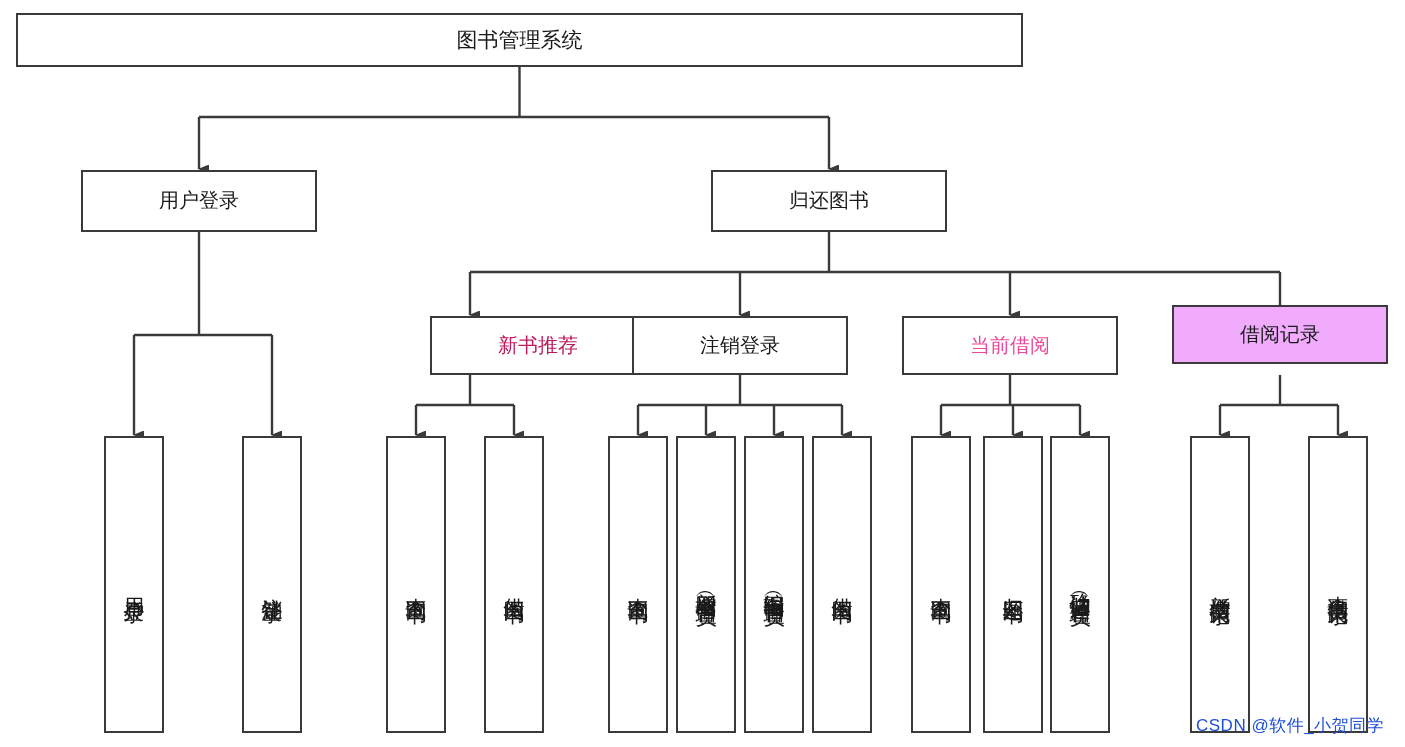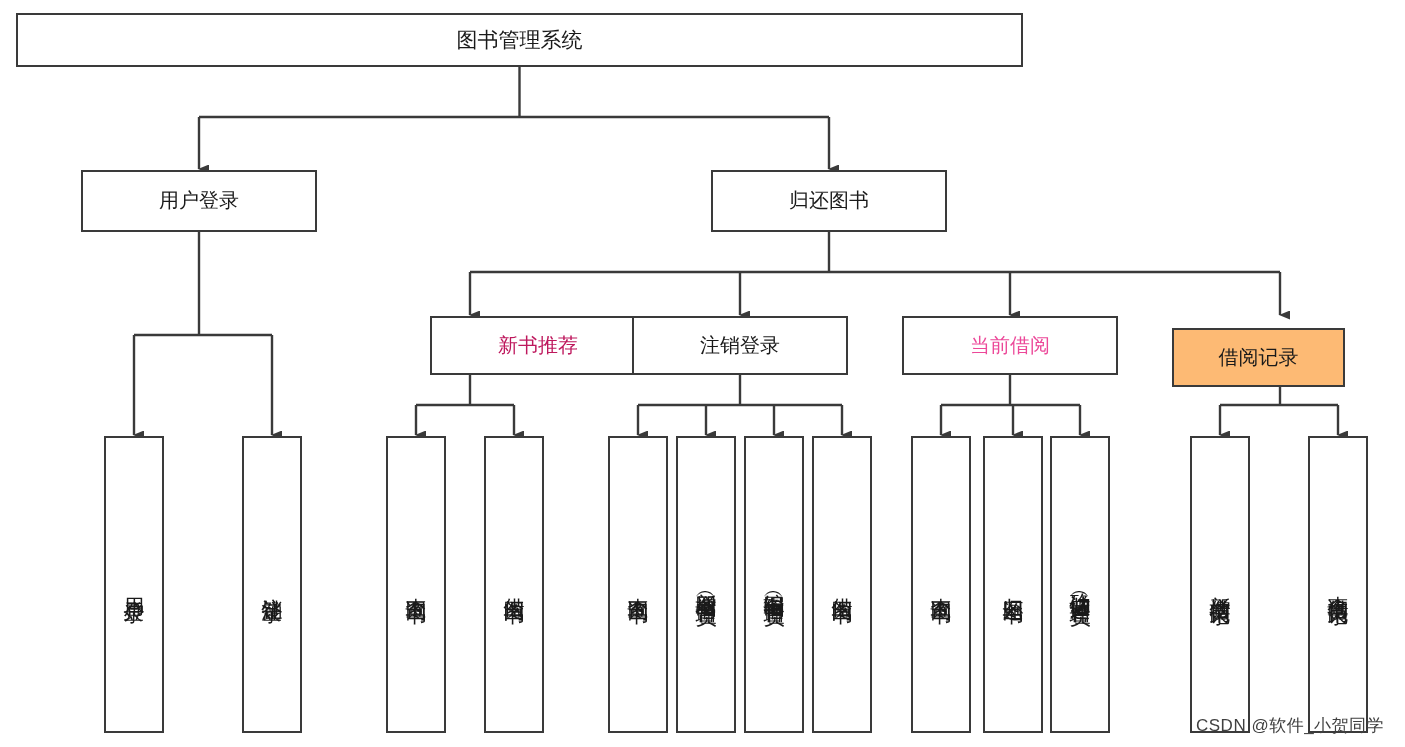--- a/index.html
+++ b/index.html
@@ -127,21 +127,21 @@
       </div>
       <div class="node lvl3" style="left: 382px; top: 316px; width: 216px; height: 59px; border-color: rgb(58, 58, 58); background: rgb(255, 255, 255); color: #be185d; margin-left: 48px;">
         <span class="lbl">新书推荐</span>
       </div>
       <div class="node lvl3" style="left: 632px; top: 316px; width: 216px; height: 59px; border-color: rgb(58, 58, 58); background: rgb(255, 255, 255); color: rgb(26, 26, 26);">
         <span class="lbl">注销登录</span>
       </div>
       <div class="node lvl3" style="left: 902px; top: 316px; width: 216px; height: 59px; border-color: rgb(58, 58, 58); background: rgb(255, 255, 255); color: #ec4899;">
         <span class="lbl">当前借阅</span>
       </div>
-      <div class="node lvl3" style="left: 1172px; top: 328px; width: 173px; height: 59px; border-color: rgb(58, 58, 58); background: #fdba74; color: rgb(26, 26, 26);">
+      <div class="node lvl3" style="left: 1172px; top: 305px; width: 216px; height: 59px; border-color: rgb(58, 58, 58); background: #f0abfc; color: rgb(26, 26, 26);">
         <span class="lbl">借阅记录</span>
       </div>
       <div class="node leaf" style="left: 104px; top: 436px; width: 60px; height: 297px; border-color: rgb(58, 58, 58); background: rgb(255, 255, 255); color: rgb(26, 26, 26);">
         <span class="lbl">用户登录</span>
       </div>
       <div class="node leaf" style="left: 242px; top: 436px; width: 60px; height: 297px; border-color: rgb(58, 58, 58); background: rgb(255, 255, 255); color: rgb(26, 26, 26);">
         <span class="lbl">注销登录</span>
       </div>
       <div class="node leaf" style="left: 386px; top: 436px; width: 60px; height: 297px; border-color: rgb(58, 58, 58); background: rgb(255, 255, 255); color: rgb(26, 26, 26);">
         <span class="lbl">查询图书</span>
@@ -171,14 +171,14 @@
         <span class="lbl">确认归还（管理员）</span>
       </div>
       <div class="node leaf" style="left: 1190px; top: 436px; width: 60px; height: 297px; border-color: rgb(58, 58, 58); background: rgb(255, 255, 255); color: rgb(26, 26, 26);">
         <span class="lbl">新增借阅记录</span>
       </div>
       <div class="node leaf" style="left: 1308px; top: 436px; width: 60px; height: 297px; border-color: rgb(58, 58, 58); background: rgb(255, 255, 255); color: rgb(26, 26, 26);">
         <span class="lbl">查询借阅记录</span>
       </div>
     </div>
 
-  <div class="watermark" style="left: 1196px; top: 714px; color: #404040;">CSDN @软件_小贺同学</div>
+  <div class="watermark" style="left: 1196px; top: 714px; color: #1d4ed8;">CSDN @软件_小贺同学</div>
 </div>
 
 </body></html>

